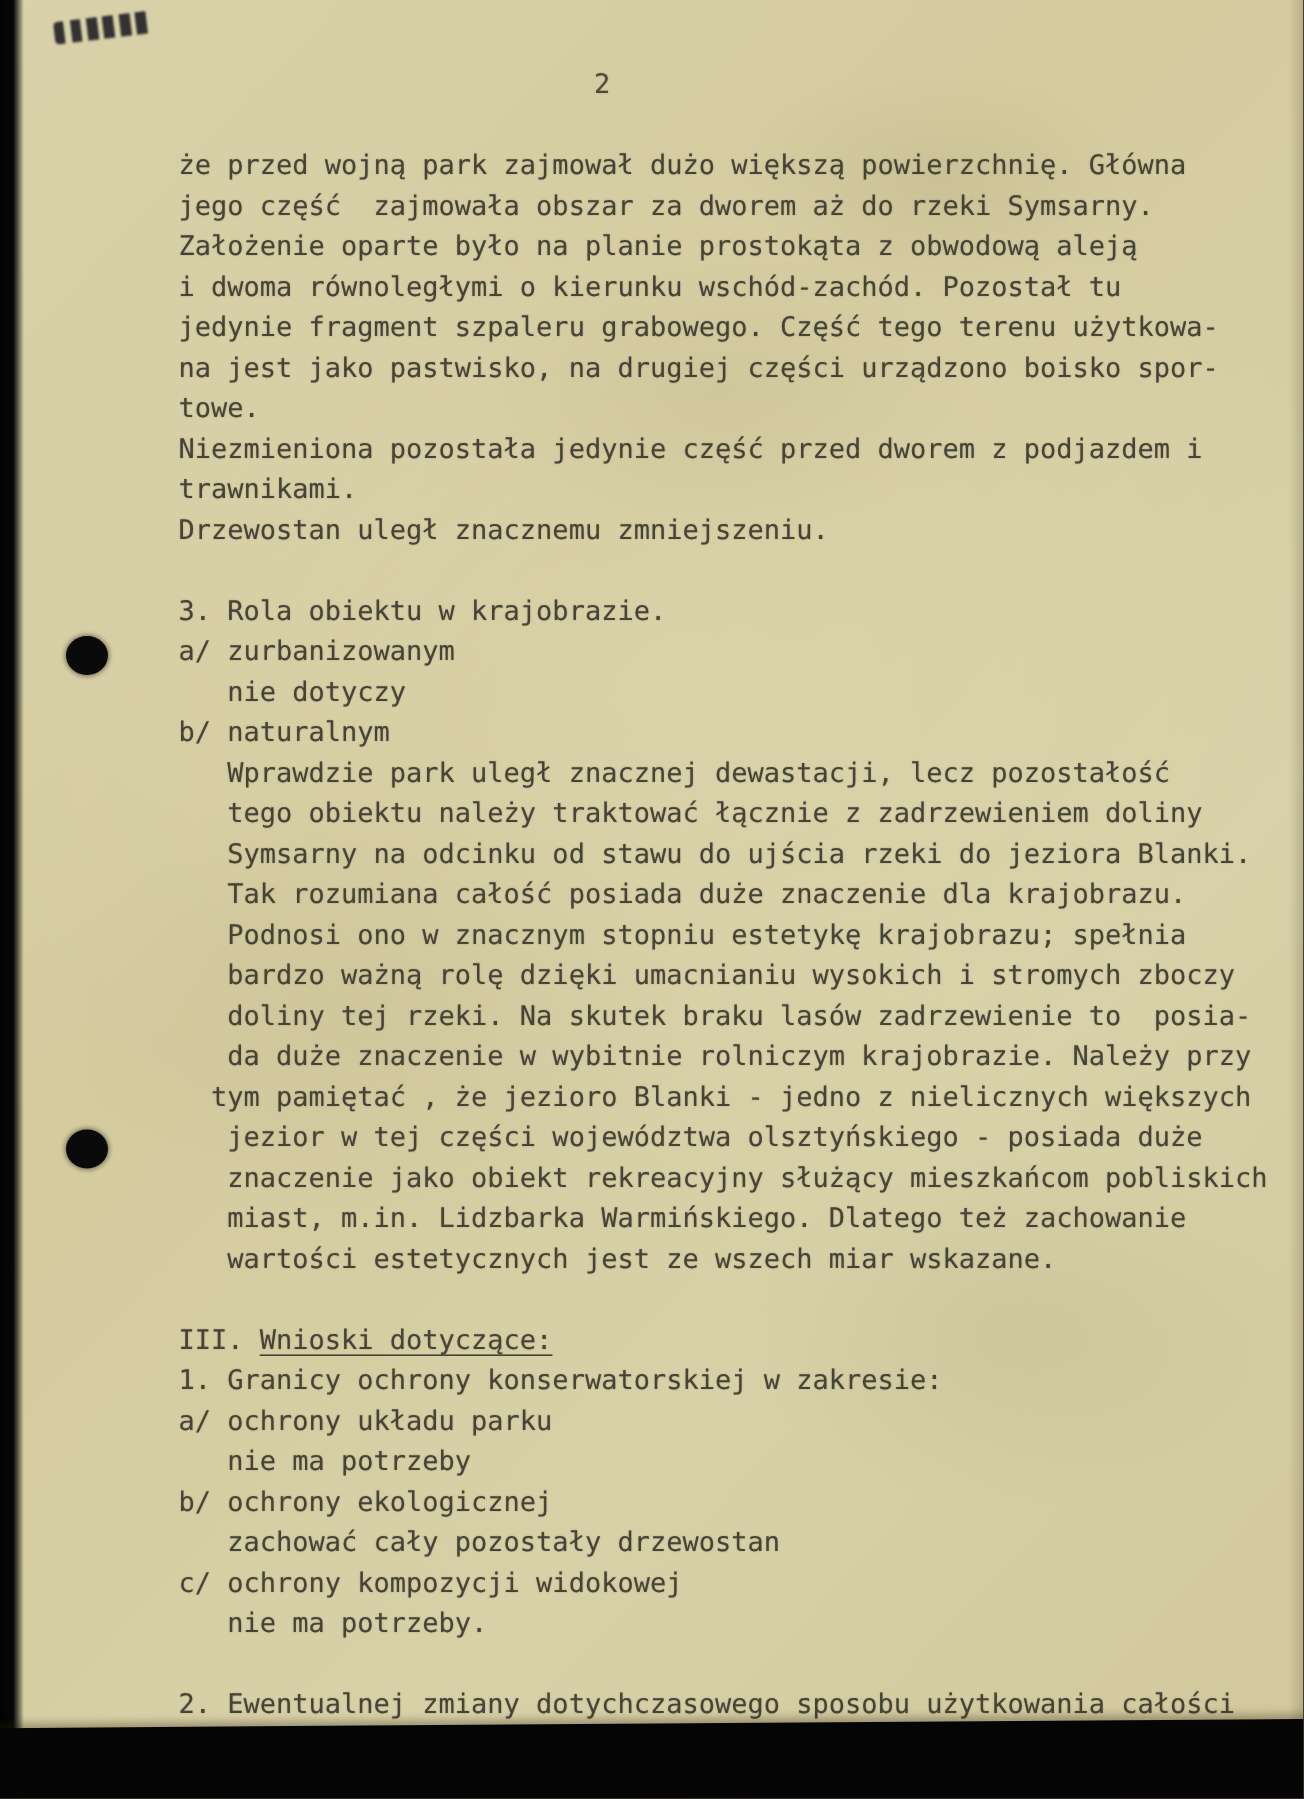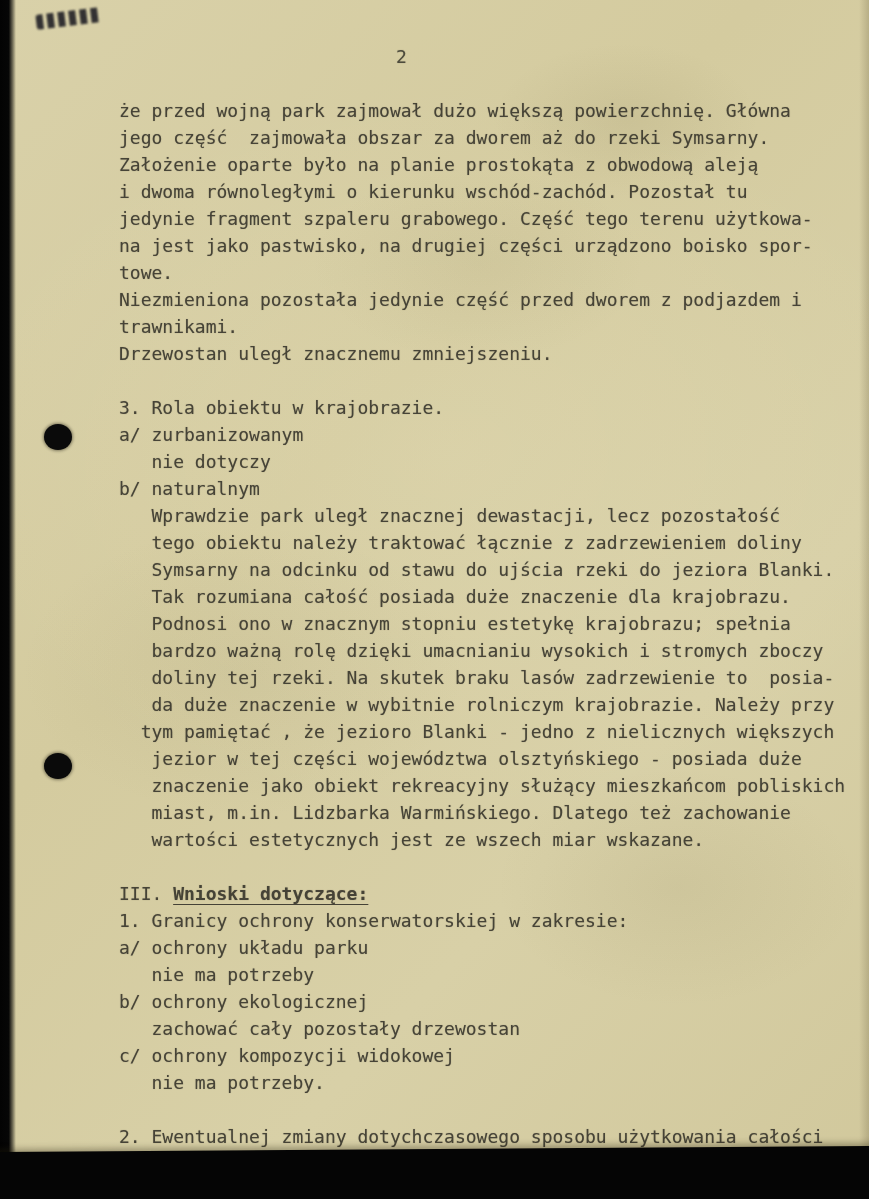--- a/index.html
+++ b/index.html
@@ -53,21 +53,21 @@
     font-size: 18px; color: rgba(60,58,48,0.82);
     text-shadow: 0 0 1px rgba(60,58,48,0.45);
   }
   .text-block {
     position: absolute; left: 119px; top: 97px; width: 744px;
     font-size: 18px; line-height: 27px; white-space: pre;
     color: rgba(58,56,46,0.88);
     text-shadow: 0 0 1px rgba(58,56,46,0.42);
   }
   .text-line { height: 27px; }
-  .u { text-decoration: underline; text-underline-offset: 4px; font-weight: bold; }
+  .u { text-decoration: underline; text-underline-offset: 4px; }
 </style>
 </head>
 <body>
 
 <div class="scan">
   <div class="stains"></div>
 
   <div class="smudge"></div>
 
   <div class="page-number">2</div>

